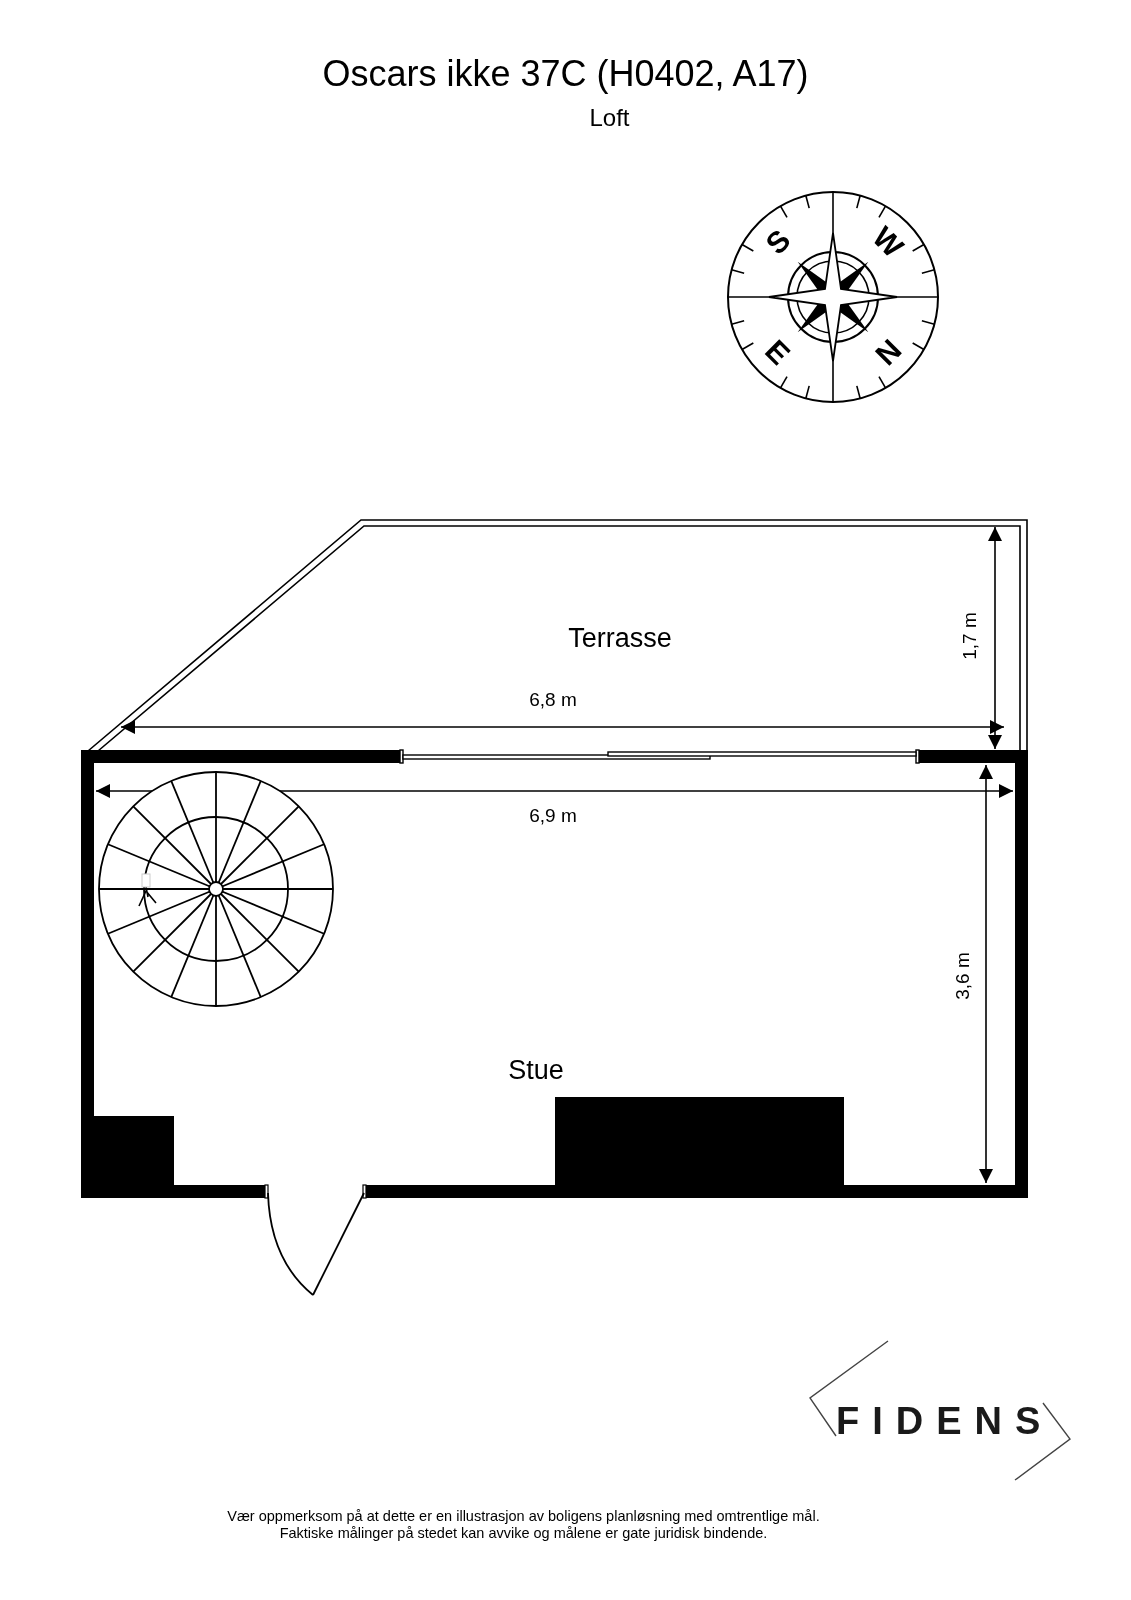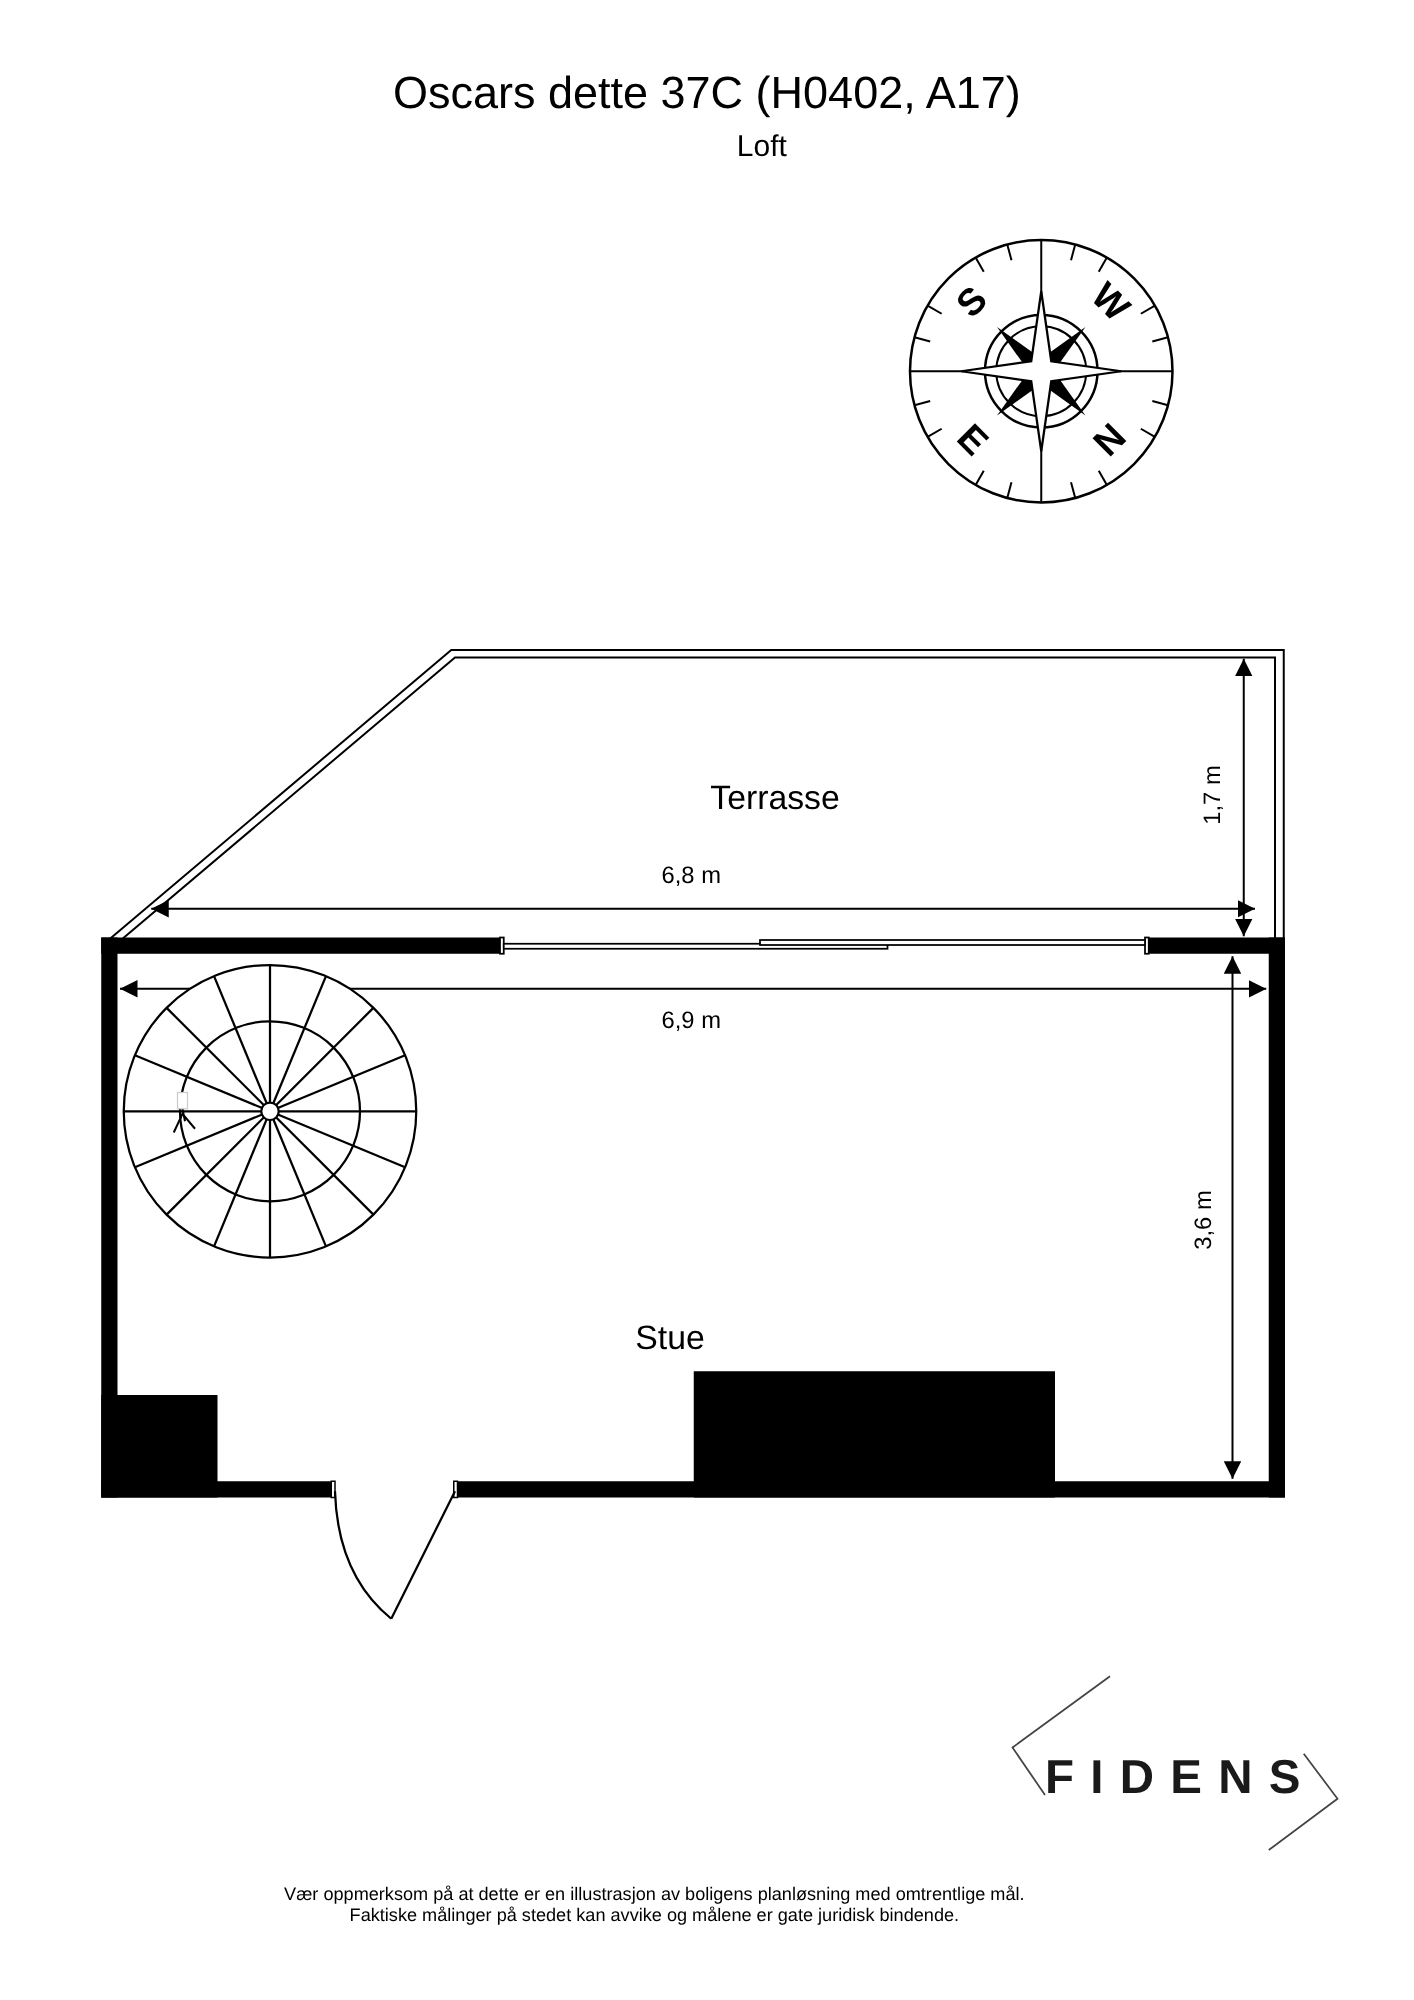--- a/index.html
+++ b/index.html
@@ -14,21 +14,21 @@
     .dim-label { font-family: "Liberation Sans", sans-serif; font-size: 19px; fill: #000; }
     .compass-letter { font-family: "Liberation Sans", sans-serif; font-size: 30px; font-weight: bold; fill: #000; }
     .logo-text { font-family: "Liberation Sans", sans-serif; font-size: 38px; font-weight: bold;
                  letter-spacing: 13px; fill: #1a1a1a; }
     .disclaimer { position: absolute; left: 0; width: 1047px; top: 1508px; text-align: center;
                   font-size: 14.5px; line-height: 17px; }
   </style>
 </head>
 <body>
 
-<div class="title">Oscars dette 37C (H0402, A17)</div>
+<div class="title">Oscars ikke 37C (H0402, A17)</div>
 <div class="subtitle">Loft</div>
 
 <svg class="plan" width="1131" height="1600" viewBox="0 0 1131 1600" xmlns="http://www.w3.org/2000/svg">
   <defs>
     <marker id="arr" viewBox="0 0 10 10" refX="10" refY="5" markerWidth="14" markerHeight="14" markerUnits="userSpaceOnUse" orient="auto-start-reverse">
       <path d="M0,0 L10,5 L0,10 z" fill="#000"></path>
     </marker>
   </defs>
 
   <g transform="translate(833,297)">

